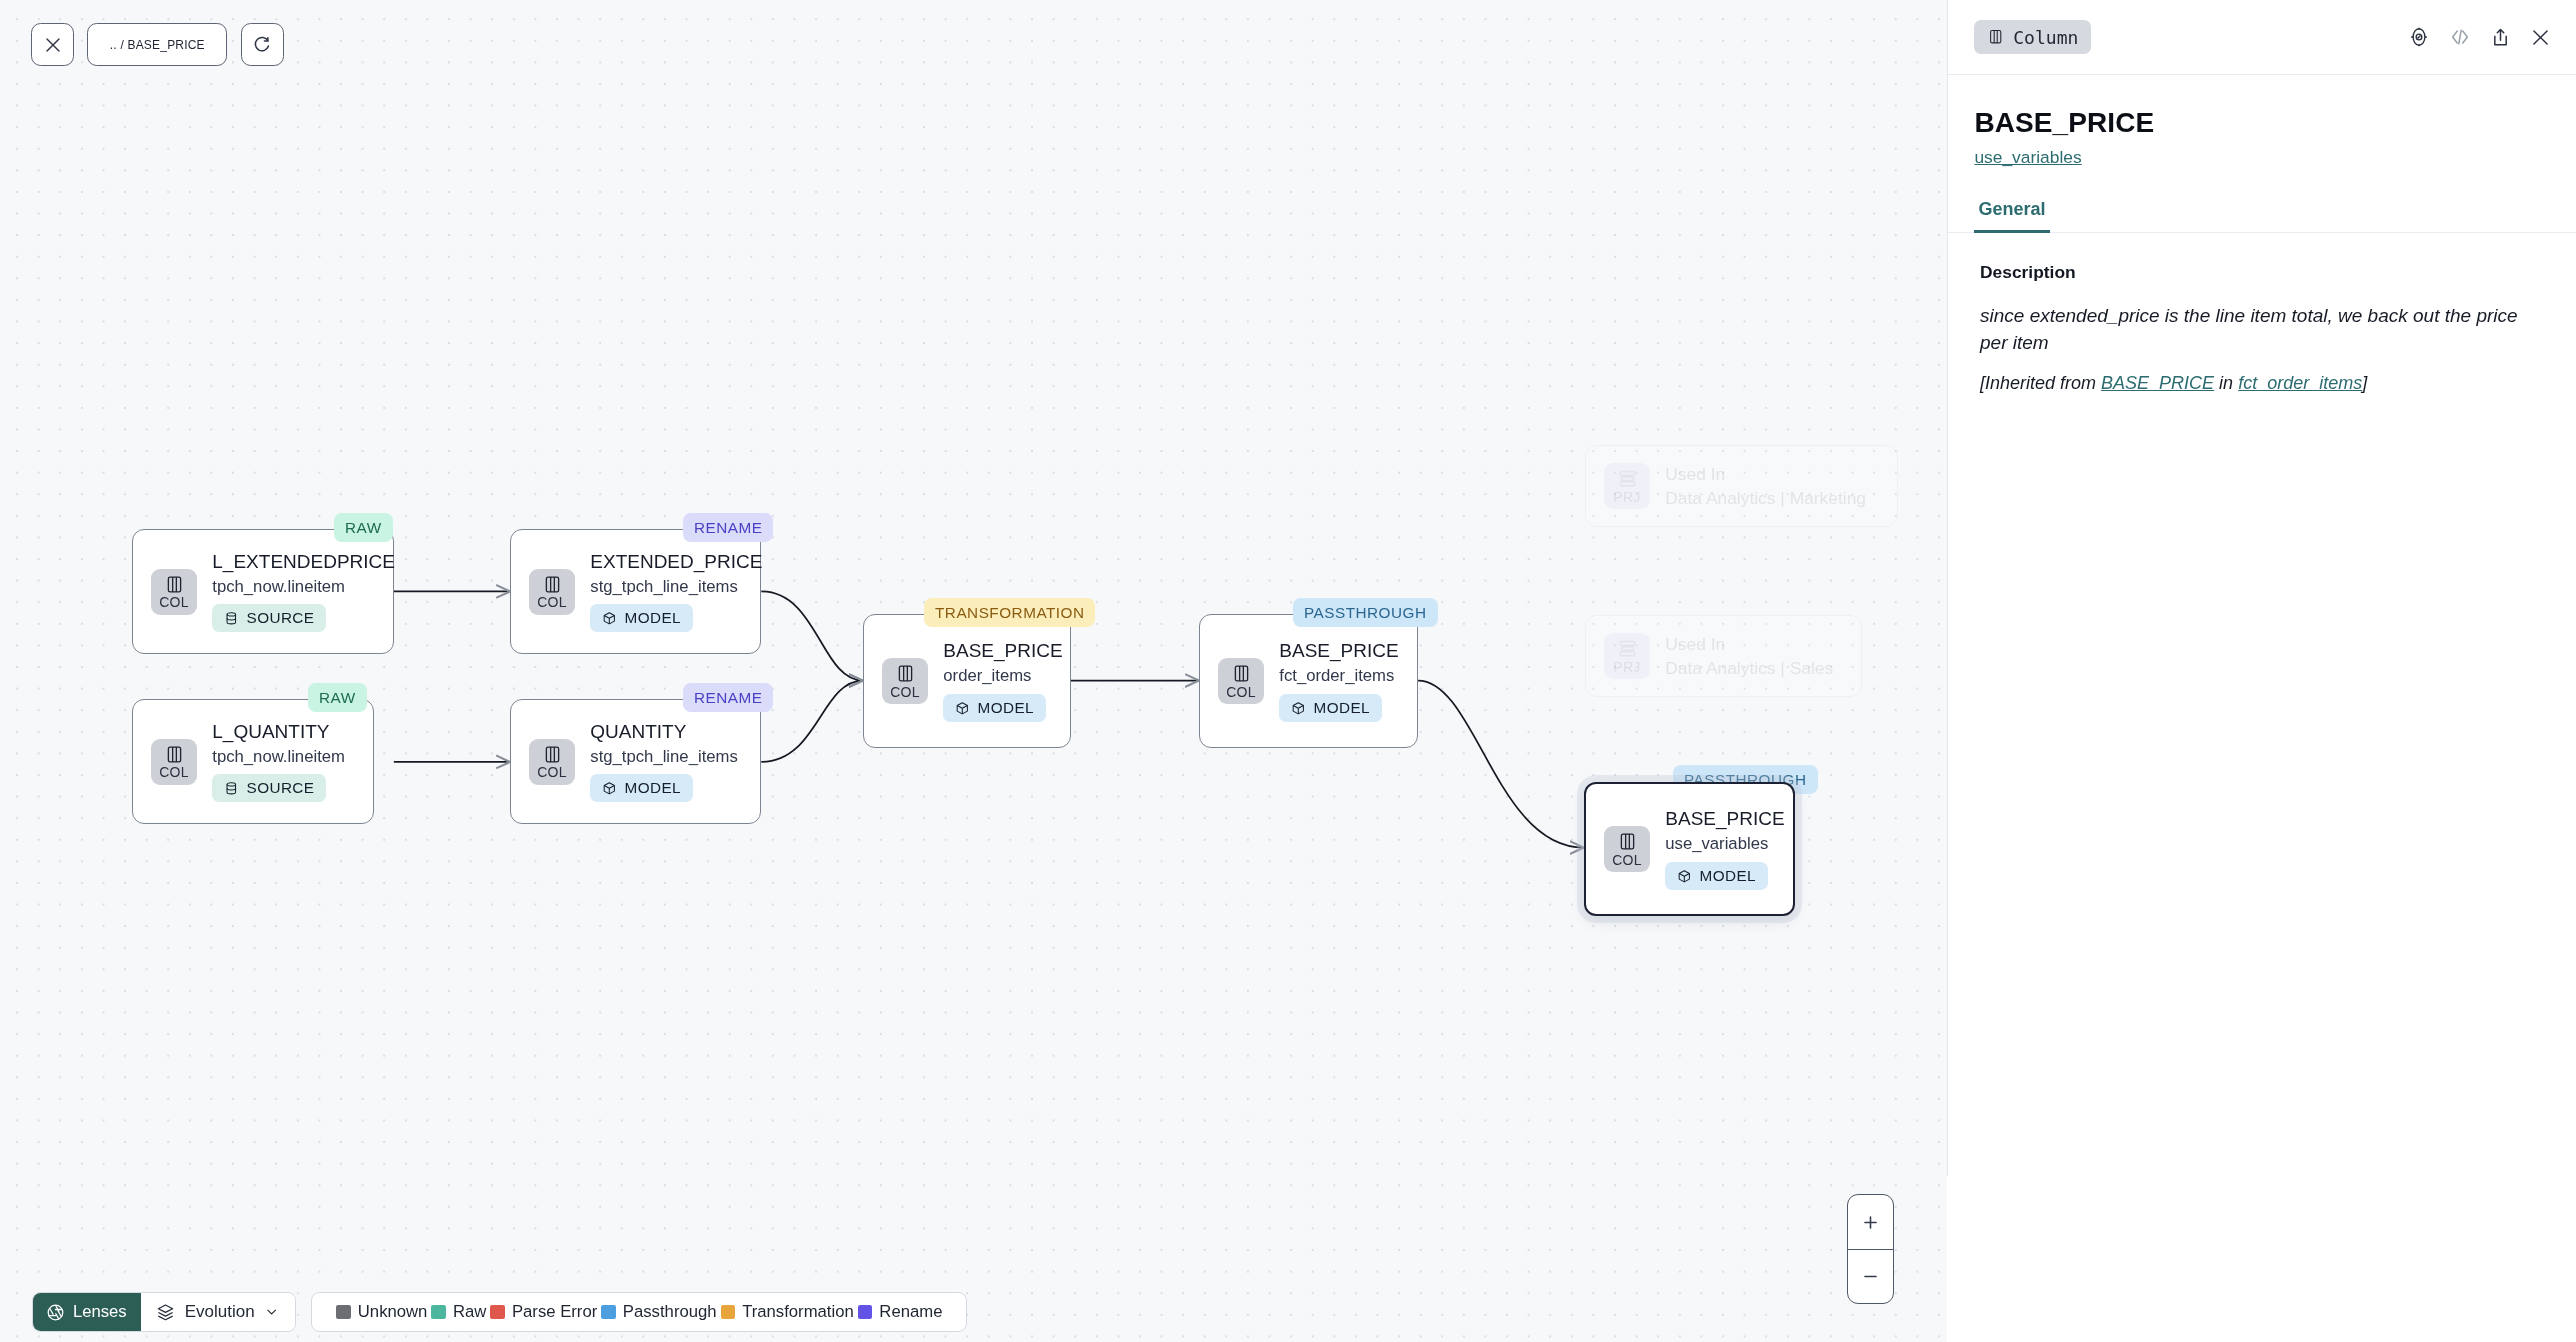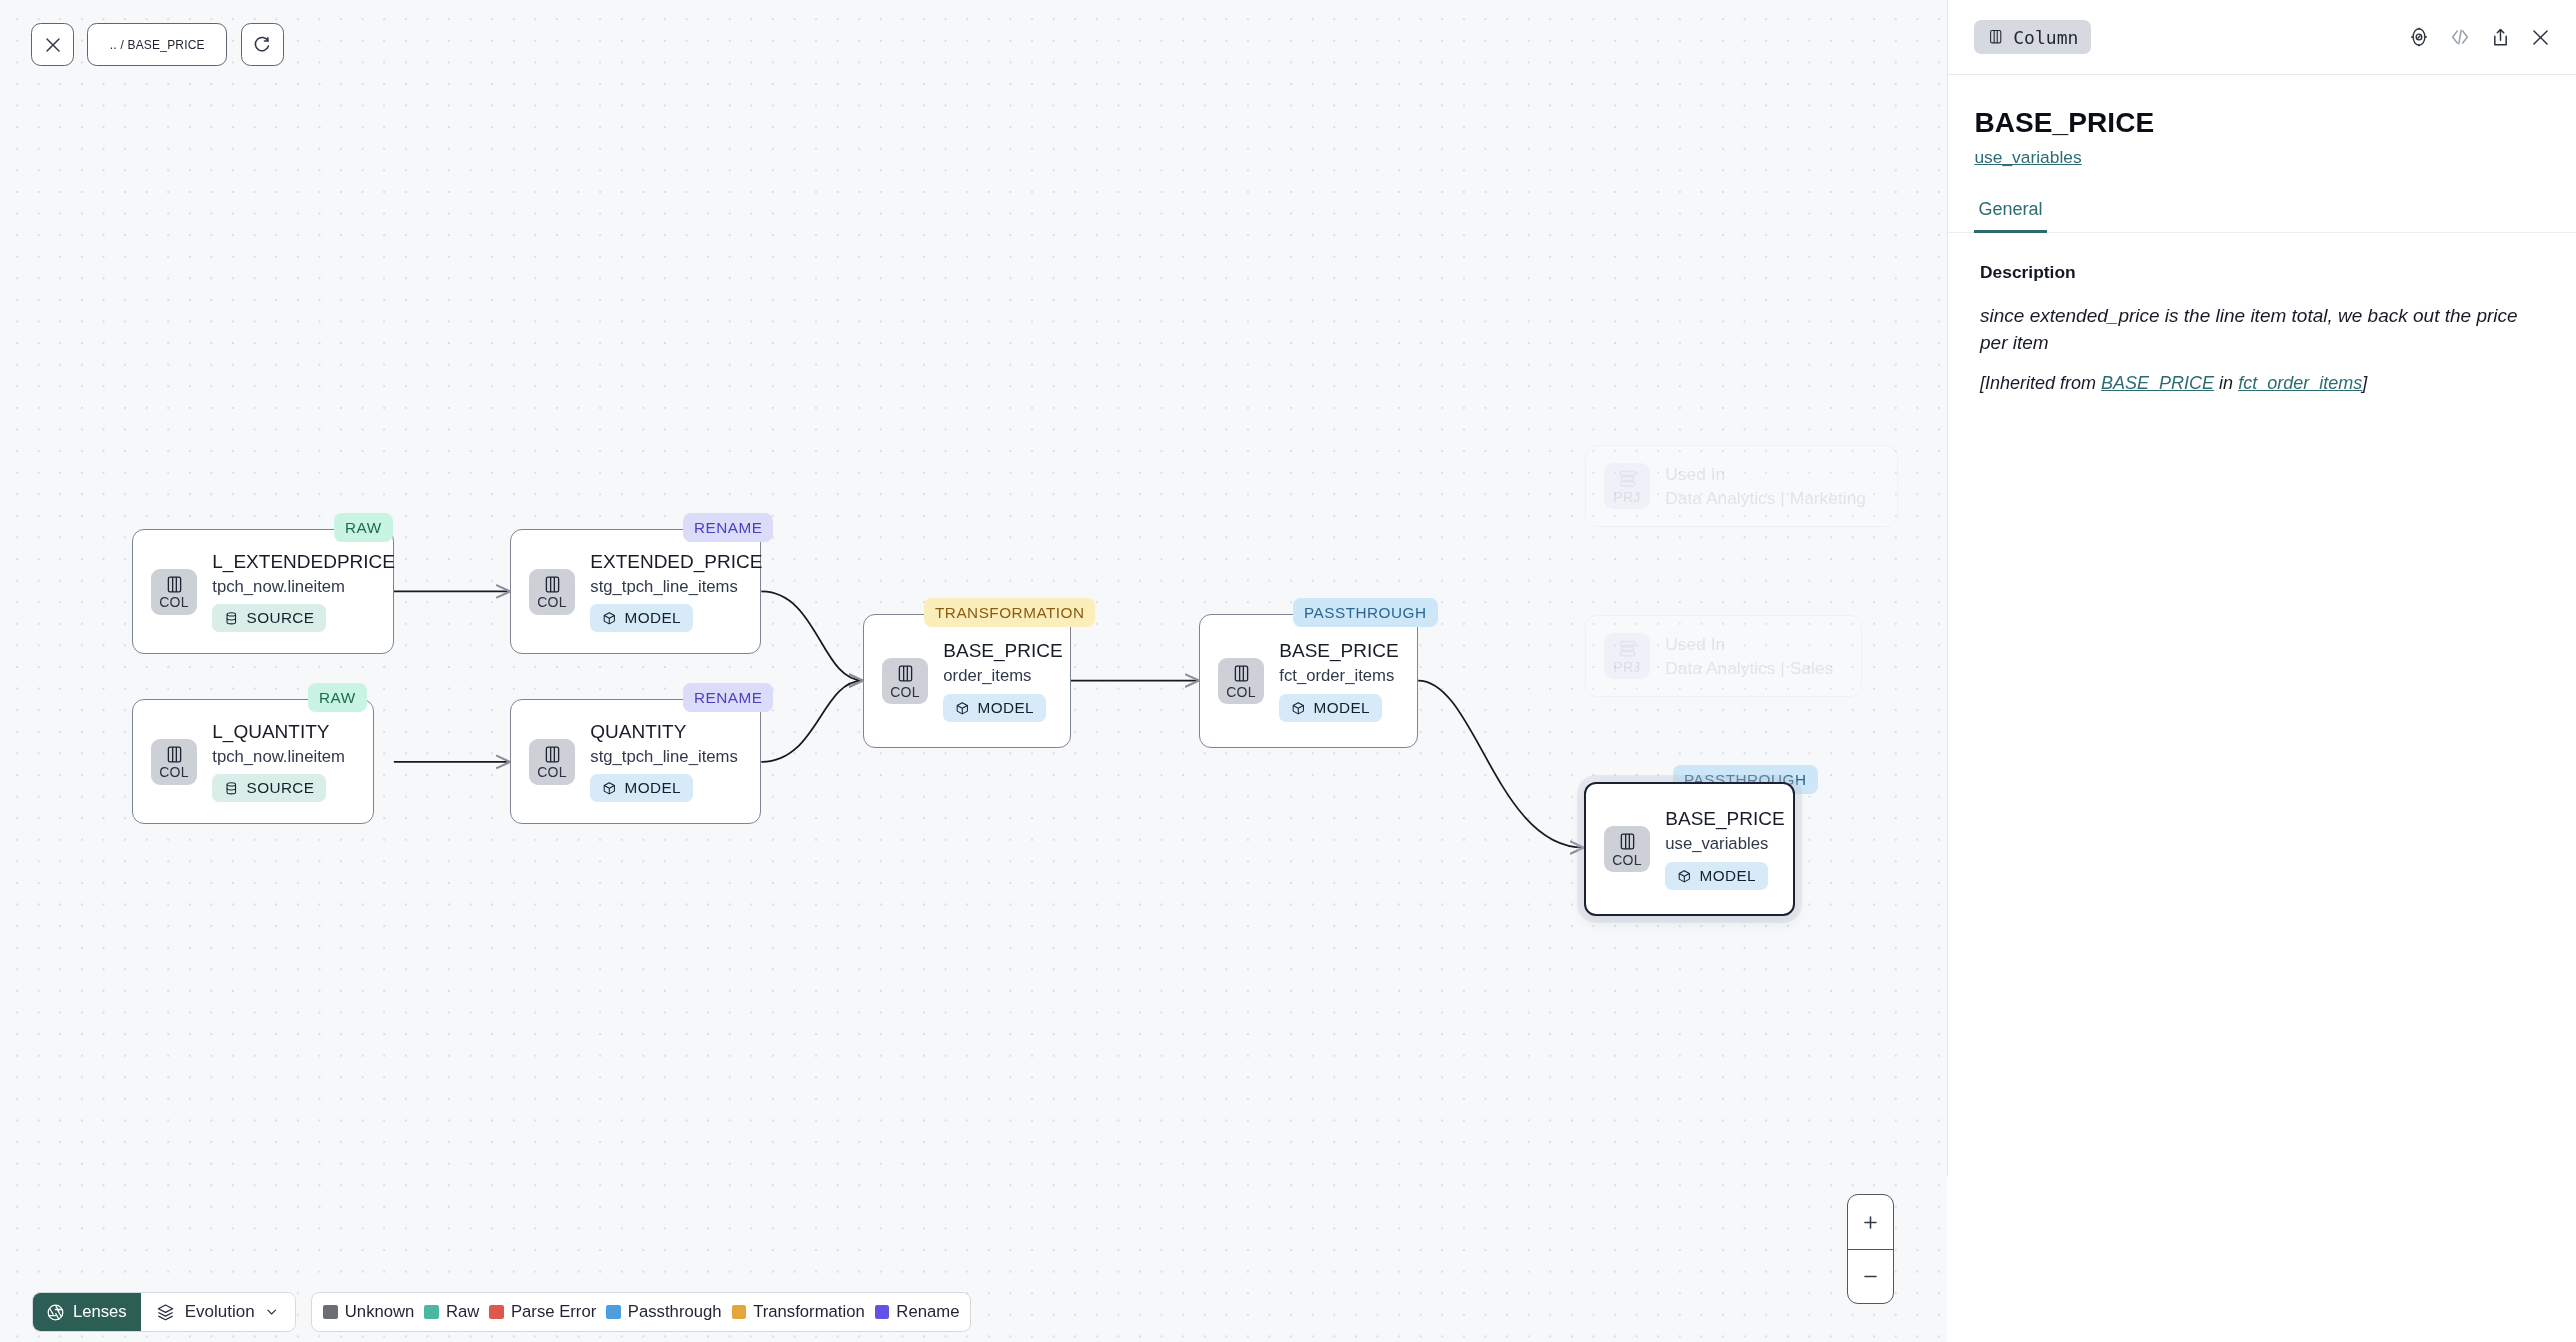--- a/index.html
+++ b/index.html
@@ -93,21 +93,21 @@
   .lens-btn {
     background: #2c5e55; color: #fff; display: flex; align-items: center; gap: 8.4px;
     padding: 0 14px 0 12.5px; font-size: 16.7px; cursor: pointer;
   }
   .evo-btn {
     background: #fff; color: #242b38; display: flex; align-items: center; gap: 9.7px;
     padding: 0 15.3px; font-size: 17px; cursor: pointer;
   }
   .legend {
     height: 40px; border: 1px solid #d4d8df; border-radius: 8.4px; background: #fff;
-    display: flex; align-items: center; gap: 10px; padding: 0 11px;
+    display: flex; align-items: center; gap: 4px; padding: 0 24px;
   }
   .legend-item { display: flex; align-items: center; gap: 7px; font-size: 16.7px; color: #1e2430; white-space: nowrap; }
   .sw { width: 14.6px; height: 14.6px; border-radius: 2.1px; flex: 0 0 auto; }
 
   .zoom-ctl {
     position: absolute; right: 53px; bottom: 39px; width: 47px; z-index: 30;
     border: 1.2px solid #4e5667; border-radius: 11px; background: #fff; overflow: hidden;
   }
   .zoom-b {
     height: 54px; display: flex; align-items: center; justify-content: center;
@@ -127,21 +127,21 @@
     font-family: "DejaVu Sans Mono", monospace;
   }
   .head-icons { display: flex; align-items: center; gap: 19px; color: #2b313f; }
   .head-icons > span { cursor: pointer; display: flex; }
 
   .panel-title { font-size: 28px; font-weight: bold; color: #0b0e14; padding: 32px 26.4px 0 26.4px; letter-spacing: 0.1px; }
   .panel-link { padding: 8.4px 26.4px 0 26.4px; }
   .panel-link a { font-size: 17.4px; color: #2c6c70; text-decoration: underline; cursor: pointer; }
 
   .tabs { margin-top: 31px; padding: 0 26.4px; border-bottom: 1.4px solid #e9ecf0; display: flex; gap: 24px; }
-  .tab { font-size: 18px; color: #2c6c70; font-weight: normal; padding: 0 4.2px 9.7px 4.2px; border-bottom: 3.5px solid #2c6c70; margin-bottom: -1.4px; cursor: pointer; }
+  .tab { font-size: 18px; color: #2c6c70; font-weight: bold; padding: 0 4.2px 9.7px 4.2px; border-bottom: 3.5px solid #2c6c70; margin-bottom: -1.4px; cursor: pointer; }
 
   .section { padding: 29px 32px 0 32px; }
   .sec-label { font-size: 17.4px; font-weight: bold; color: #121722; }
   .desc { margin-top: 20px; font-size: 19px; font-style: italic; color: #161b26; line-height: 1.42; }
   .inherit { margin-top: 16.7px; font-size: 18px; font-style: italic; color: #161b26; }
   .inherit a { color: #2c6c70; text-decoration: underline; cursor: pointer; }
 </style>
 </head>
 <body>
 

